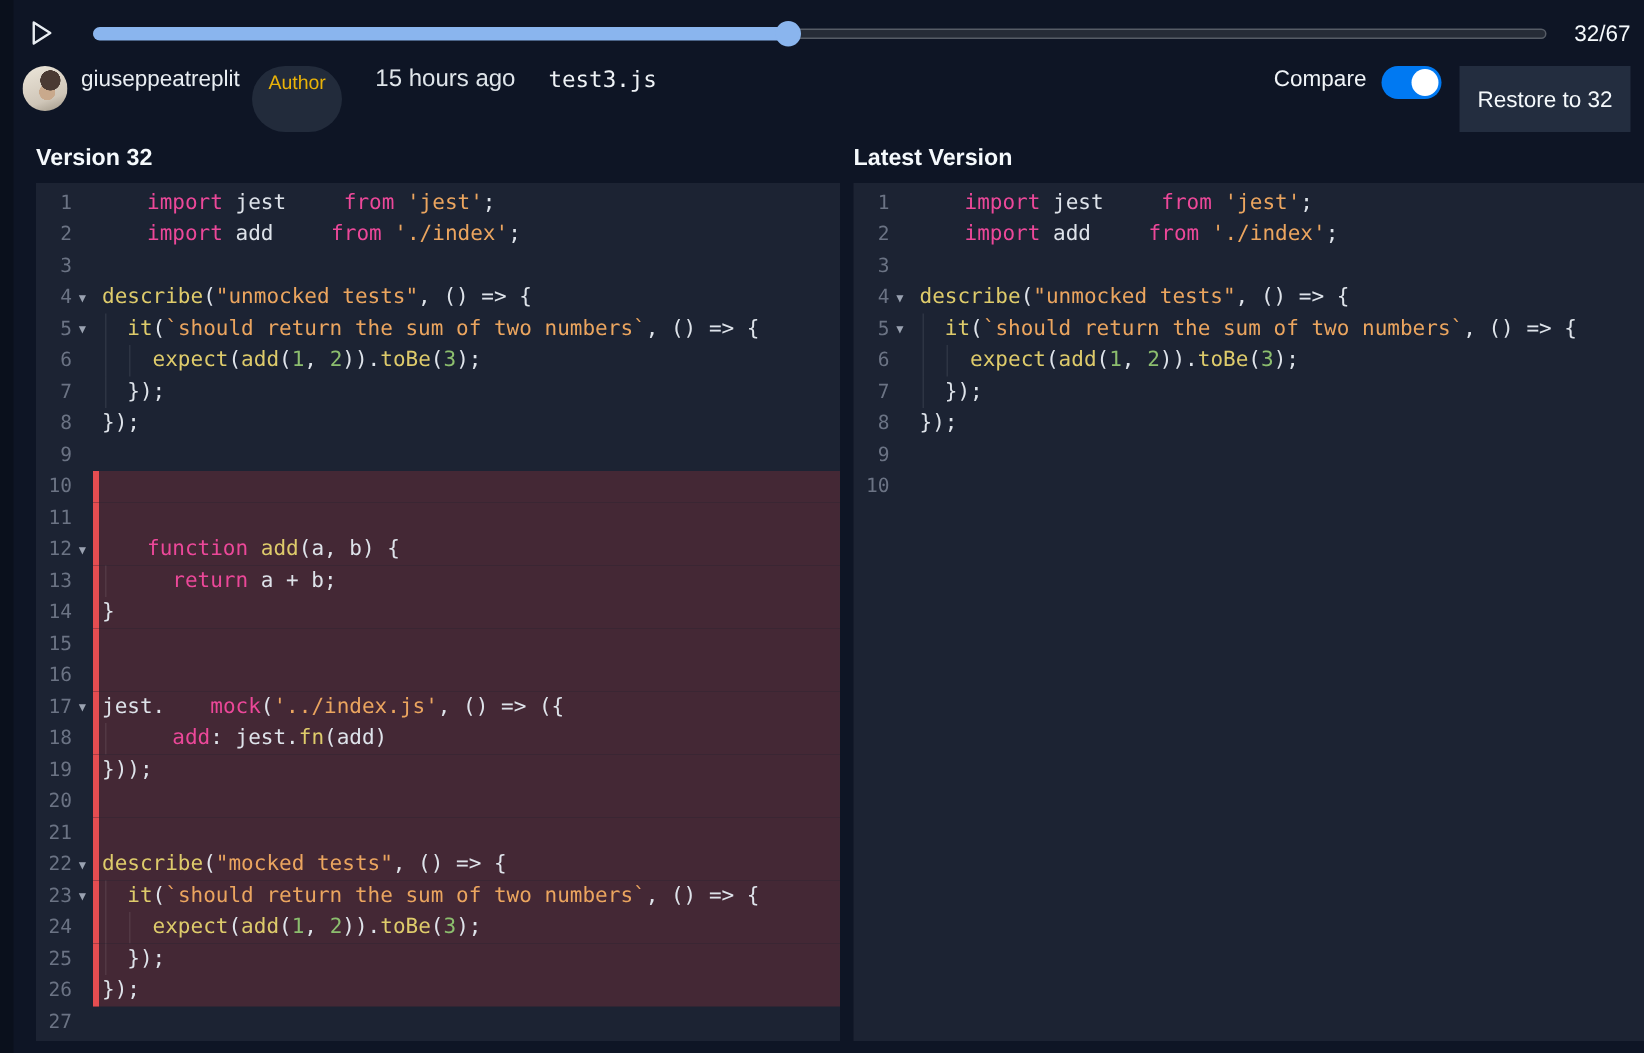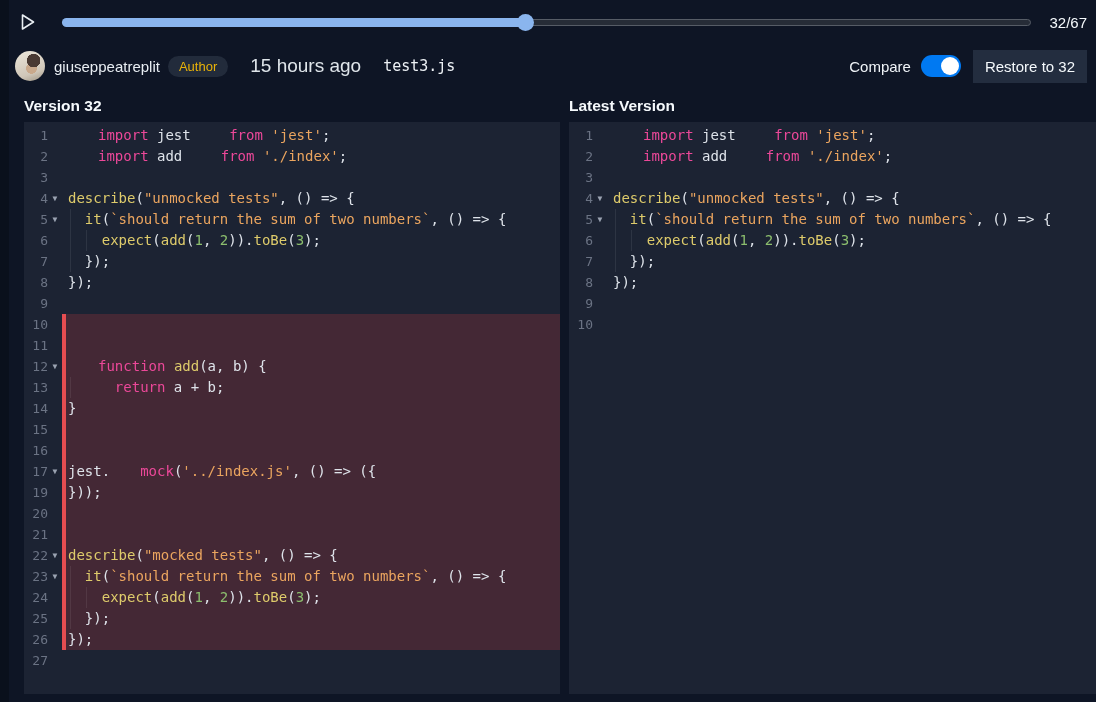--- a/index.html
+++ b/index.html
@@ -15,30 +15,30 @@
   
   .topbar { display:flex; align-items:center; height:44px; padding:0 9px 0 20px; position:relative; z-index:2; }
   .play-btn { width:18px; height:20px; flex:0 0 auto; background:none; border:none; cursor:pointer; display:flex; align-items:center; }
   .slider { flex:1; margin:0 18px 0 24px; position:relative; height:16px; cursor:pointer; }
   .slider .track { position:absolute; top:5px; left:0; right:0; height:7px; border-radius:4px; background:#262c37; border:1px solid #565c66; }
   .slider .fill  { position:absolute; top:4px; left:0; height:9px; border-radius:5px; background:#8ab5ee; }
   .slider .thumb { position:absolute; top:0; width:17px; height:17px; border-radius:50%; background:#8ab5ee; }
   .progress-label { font-size:15px; color:#f5f9fc; flex:0 0 auto; }
 
   
-  .metabar { display:flex; align-items:center; height:44px; padding:0 9px 0 15px; }
+  .metabar { display:flex; height:44px; padding:0 9px 0 15px; }
   .avatar { width:30px; height:30px; border-radius:50%; flex:0 0 auto;
     background:
       radial-gradient(circle at 62% 32%, #4a3a33 0 24%, rgba(0,0,0,0) 25%),
       radial-gradient(circle at 55% 58%, #c9a98c 0 22%, rgba(0,0,0,0) 23%),
       linear-gradient(160deg, #ece6da 0%, #cfc6b8 70%, #9d9484 100%);
   }
   .username { margin-left:9px; font-size:15px; color:#e8edf2; }
   .author-badge { margin-left:8px; font-size:13px; color:#eab308; background:#222b3b; border-radius:999px; padding:3px 11px; }
-  .timestamp { margin-left:22px; font-size:19px; color:#dfe5ea; }
+  .timestamp { margin-left:22px; font-size:16px; color:#dfe5ea; }
   .filename { margin-left:22px; font-size:15px; font-family:"DejaVu Sans Mono","Liberation Mono",monospace; color:#eef2f6; }
   .spacer { flex:1; }
   .compare-label { font-size:15px; color:#f0f4f8; }
   .toggle { width:40px; height:22px; border-radius:11px; background:#0079f2; position:relative; margin-left:10px; cursor:pointer; border:none; }
   .toggle .knob { position:absolute; top:2px; right:2px; width:18px; height:18px; border-radius:50%; background:#ffffff; }
   .restore-btn { margin-left:12px; background:#232d3f; color:#f5f9fc; border:none; border-radius:0; font-size:15px; padding:8px 12px; cursor:pointer; font-family:"Liberation Sans",sans-serif; }
 
   
   .compare-area { display:flex; gap:9px; padding:8px 0 0 24px; }
   .pane { display:flex; flex-direction:column; }
@@ -109,20 +109,21 @@
         <div class="code-row"><div class="gutter"><span class="num">8</span><span class="fold"></span></div><div class="content"><span class="tok-txt">});</span></div></div>
         <div class="code-row"><div class="gutter"><span class="num">9</span><span class="fold"></span></div><div class="content"></div></div>
         <div class="code-row diff"><div class="gutter"><span class="num">10</span><span class="fold"></span></div><div class="content"></div></div>
         <div class="code-row diff"><div class="gutter"><span class="num">11</span><span class="fold"></span></div><div class="content"></div></div>
         <div class="code-row diff"><div class="gutter"><span class="num">12</span><span class="fold">▼</span></div><div class="content"><span class="tok-kw">function</span><span class="tok-txt"> </span><span class="tok-fn">add</span><span class="tok-txt">(a, b) {</span></div></div>
         <div class="code-row diff"><div class="gutter"><span class="num">13</span><span class="fold"></span></div><div class="content"><span class="guide" style="left: 4px;"></span><span class="tok-txt">  </span><span class="tok-kw">return</span><span class="tok-txt"> a + b;</span></div></div>
         <div class="code-row diff"><div class="gutter"><span class="num">14</span><span class="fold"></span></div><div class="content"><span class="tok-txt">}</span></div></div>
         <div class="code-row diff"><div class="gutter"><span class="num">15</span><span class="fold"></span></div><div class="content"></div></div>
         <div class="code-row diff"><div class="gutter"><span class="num">16</span><span class="fold"></span></div><div class="content"></div></div>
         <div class="code-row diff"><div class="gutter"><span class="num">17</span><span class="fold">▼</span></div><div class="content"><span class="tok-txt">jest.</span><span class="tok-kw">mock</span><span class="tok-txt">(</span><span class="tok-str">'../index.js'</span><span class="tok-txt">, () =&gt; ({</span></div></div>
+        <div class="code-row diff"><div class="gutter"><span class="num">18</span><span class="fold"></span></div><div class="content"><span class="guide" style="left: 4px;"></span><span class="tok-txt">  </span><span class="tok-kw">add</span><span class="tok-txt">: jest.</span><span class="tok-fn">fn</span><span class="tok-txt">(add)</span></div></div>
         <div class="code-row diff"><div class="gutter"><span class="num">19</span><span class="fold"></span></div><div class="content"><span class="tok-txt">}));</span></div></div>
         <div class="code-row diff"><div class="gutter"><span class="num">20</span><span class="fold"></span></div><div class="content"></div></div>
         <div class="code-row diff"><div class="gutter"><span class="num">21</span><span class="fold"></span></div><div class="content"></div></div>
         <div class="code-row diff"><div class="gutter"><span class="num">22</span><span class="fold">▼</span></div><div class="content"><span class="tok-fn">describe</span><span class="tok-txt">(</span><span class="tok-str">"mocked tests"</span><span class="tok-txt">, () =&gt; {</span></div></div>
         <div class="code-row diff"><div class="gutter"><span class="num">23</span><span class="fold">▼</span></div><div class="content"><span class="guide" style="left: 4px;"></span><span class="tok-txt">  </span><span class="tok-fn">it</span><span class="tok-txt">(</span><span class="tok-str">`should return the sum of two numbers`</span><span class="tok-txt">, () =&gt; {</span></div></div>
         <div class="code-row diff"><div class="gutter"><span class="num">24</span><span class="fold"></span></div><div class="content"><span class="guide" style="left: 4px;"></span><span class="guide" style="left: 20.4px;"></span><span class="tok-txt">    </span><span class="tok-fn">expect</span><span class="tok-txt">(</span><span class="tok-fn">add</span><span class="tok-txt">(</span><span class="tok-num">1</span><span class="tok-txt">, </span><span class="tok-num">2</span><span class="tok-txt">)).</span><span class="tok-fn">toBe</span><span class="tok-txt">(</span><span class="tok-num">3</span><span class="tok-txt">);</span></div></div>
         <div class="code-row diff"><div class="gutter"><span class="num">25</span><span class="fold"></span></div><div class="content"><span class="guide" style="left: 4px;"></span><span class="tok-txt">  });</span></div></div>
         <div class="code-row diff"><div class="gutter"><span class="num">26</span><span class="fold"></span></div><div class="content"><span class="tok-txt">});</span></div></div>
         <div class="code-row"><div class="gutter"><span class="num">27</span><span class="fold"></span></div><div class="content"></div></div>
       </div>

